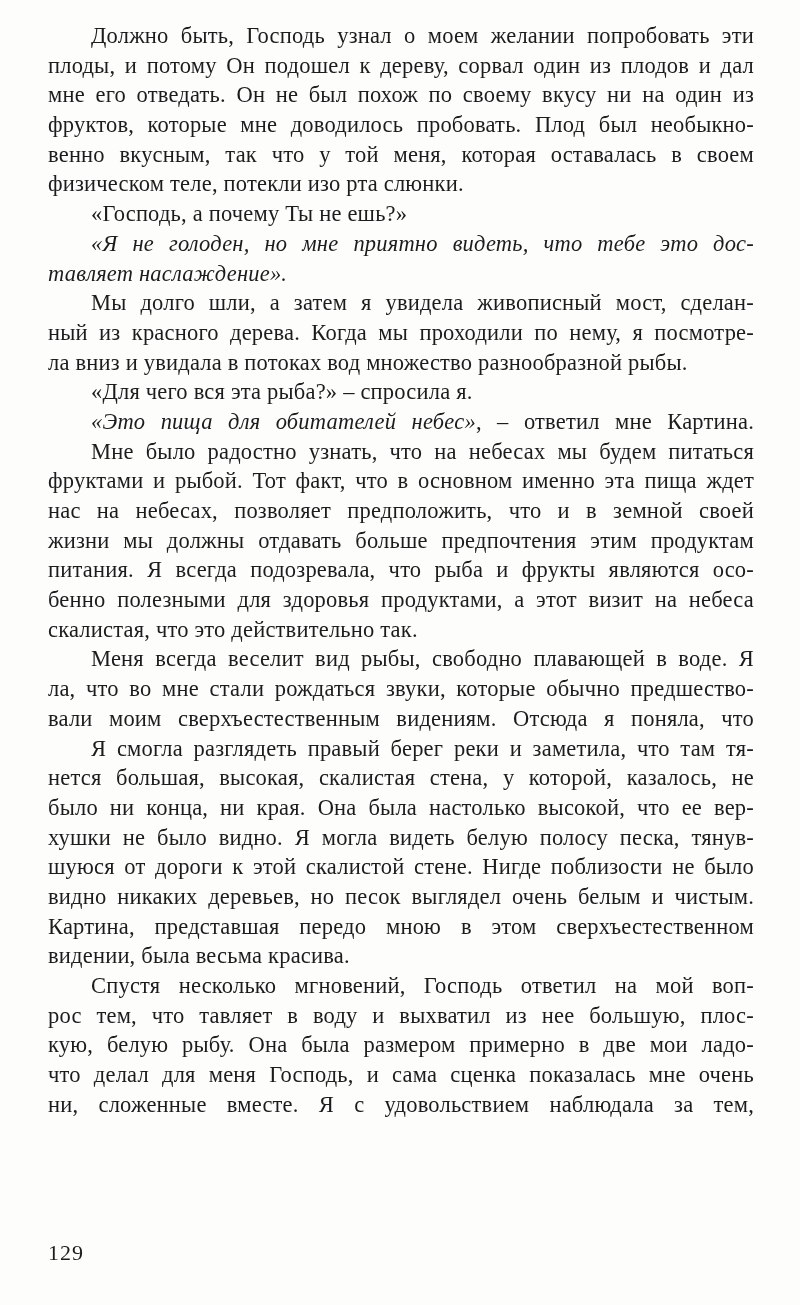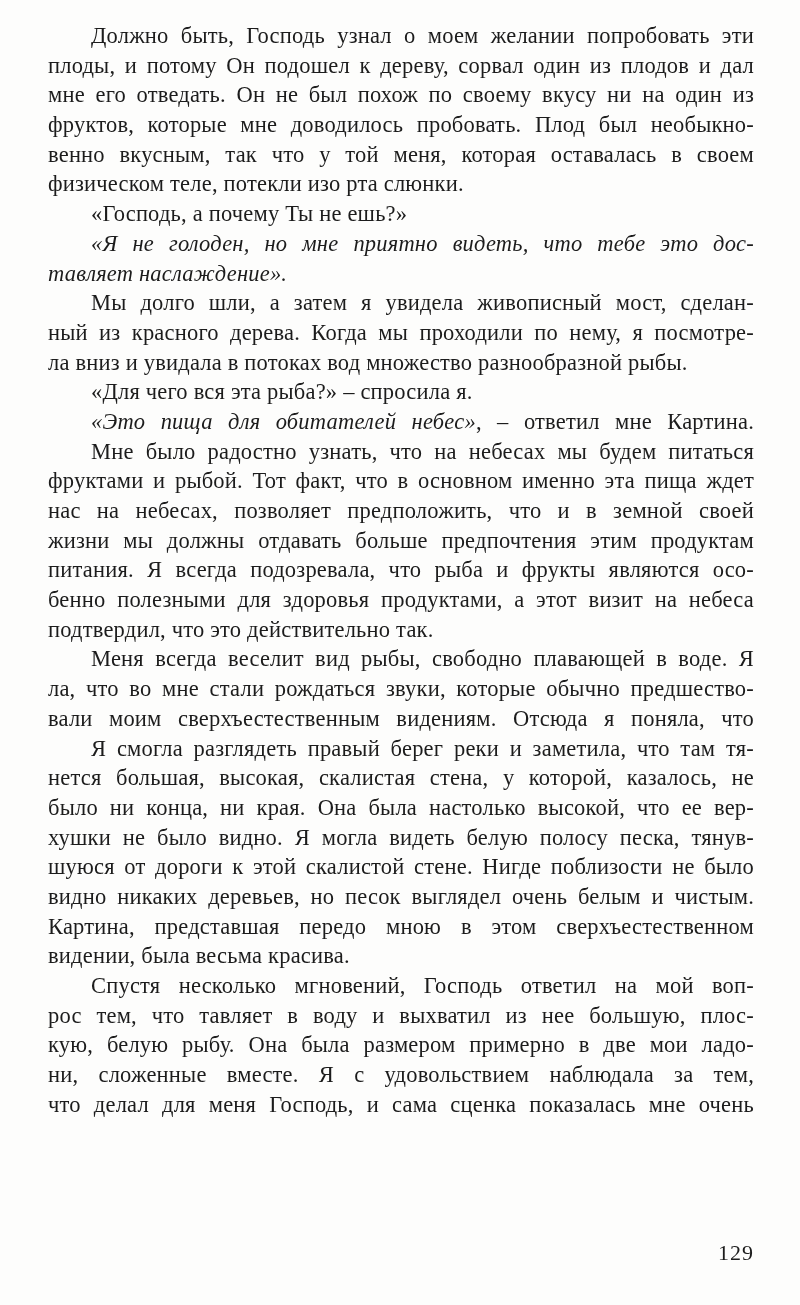--- a/index.html
+++ b/index.html
@@ -42,21 +42,21 @@
   }
   .it {
     font-style: italic;
     margin-top: 31px;
   }
   .page-number {
     position: absolute;
     left: 48px;
     right: 46px;
     top: 1240px;
-    text-align: right;
+    text-align: left;
     font-size: 22px;
     letter-spacing: 1px;
   }
 </style>
 </head>
 <body style="background: rgb(253, 253, 252);">
 
 <div class="book-page" style="color: rgb(28, 28, 28);">
   <div class="page-text">
       <div class="line ind"><span>Должно быть, Господь узнал о моем желании попробовать эти</span></div>
@@ -72,32 +72,32 @@
       <div class="line"><span>ный из красного дерева. Когда мы проходили по нему, я посмотре-</span></div>
       <div class="line last"><span>ла вниз и увидала в потоках вод множество разнообразной рыбы.</span></div>
       <div class="line ind last"><span>«Для чего вся эта рыба?» – спросила я.</span></div>
       <div class="line ind"><span class="it">«Это пища для обитателей небес»</span><span>, – ответил мне Картина.</span></div>
       <div class="line ind"><span>Мне было радостно узнать, что на небесах мы будем питаться</span></div>
       <div class="line"><span>фруктами и рыбой. Тот факт, что в основном именно эта пища ждет</span></div>
       <div class="line"><span>нас на небесах, позволяет предположить, что и в земной своей</span></div>
       <div class="line"><span>жизни мы должны отдавать больше предпочтения этим продуктам</span></div>
       <div class="line"><span>питания. Я всегда подозревала, что рыба и фрукты являются осо-</span></div>
       <div class="line"><span>бенно полезными для здоровья продуктами, а этот визит на небеса</span></div>
-      <div class="line last"><span>подтвердил, что это действительно так.</span></div>
+      <div class="line last"><span>скалистая, что это действительно так.</span></div>
       <div class="line ind"><span>Меня всегда веселит вид рыбы, свободно плавающей в воде. Я</span></div>
       <div class="line"><span>ла, что во мне стали рождаться звуки, которые обычно предшество-</span></div>
       <div class="line"><span>вали моим сверхъестественным видениям. Отсюда я поняла, что</span></div>
       <div class="line ind"><span>Я смогла разглядеть правый берег реки и заметила, что там тя-</span></div>
       <div class="line"><span>нется большая, высокая, скалистая стена, у которой, казалось, не</span></div>
       <div class="line"><span>было ни конца, ни края. Она была настолько высокой, что ее вер-</span></div>
       <div class="line"><span>хушки не было видно. Я могла видеть белую полосу песка, тянув-</span></div>
       <div class="line"><span>шуюся от дороги к этой скалистой стене. Нигде поблизости не было</span></div>
       <div class="line"><span>видно никаких деревьев, но песок выглядел очень белым и чистым.</span></div>
       <div class="line"><span>Картина, представшая передо мною в этом сверхъестественном</span></div>
       <div class="line last"><span>видении, была весьма красива.</span></div>
       <div class="line ind"><span>Спустя несколько мгновений, Господь ответил на мой воп-</span></div>
       <div class="line"><span>рос тем, что тавляет в воду и выхватил из нее большую, плос-</span></div>
       <div class="line"><span>кую, белую рыбу. Она была размером примерно в две мои ладо-</span></div>
+      <div class="line"><span>что делал для меня Господь, и сама сценка показалась мне очень</span></div>
       <div class="line"><span>ни, сложенные вместе. Я с удовольствием наблюдала за тем,</span></div>
-      <div class="line"><span>что делал для меня Господь, и сама сценка показалась мне очень</span></div>
     </div>
   <div class="page-number">129</div>
 </div>
 
 </body></html>

